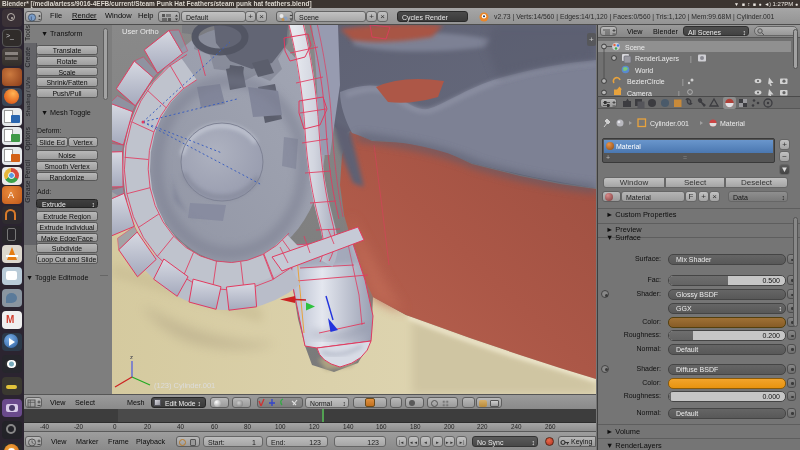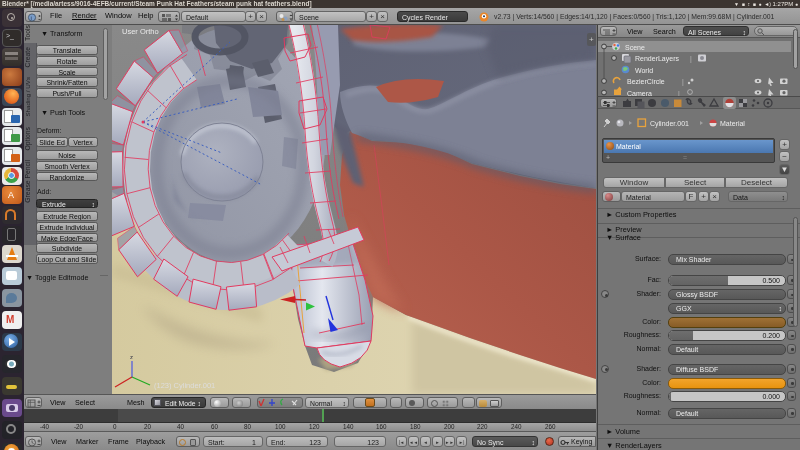--- a/index.html
+++ b/index.html
@@ -195,21 +195,21 @@
   <div class="vtab" style="top:135px;height:75px;color:#1f1f24;">
       <span>Grease Pencil</span>
     </div>
   <div class="ts-hdr" style="left:17px;top:3.5px;">▼ Transform</div>
   <div class="ts-btn" style="top:20.0px;">Translate</div>
   <div class="ts-btn" style="top:30.8px;">Rotate</div>
   <div class="ts-btn" style="top:41.6px;">Scale</div>
   <div class="ts-btn" style="top:52.4px;">Shrink/Fatten</div>
   <div class="ts-btn" style="top:63.2px;">Push/Pull</div>
   <div style="position:absolute;left:12px;top:77.5px;width:64px;border-top:-23.5px solid #6a6a6a;"></div>
-  <div class="ts-hdr" style="left:17px;top:82.5px;">▼ Push Tools</div>
+  <div class="ts-hdr" style="left:17px;top:82.5px;">▼ Mesh Toggle</div>
   <div class="ts-lbl" style="top:101.5px;">Deform:</div>
   <div class="ts-btn" style="top:112.1px;width:32px;">Slide Ed</div>
   <div class="ts-btn" style="top:112.1px;left:44px;width:30px;">Vertex</div>
   <div class="ts-btn" style="top:125.0px;">Noise</div>
   <div class="ts-btn" style="top:135.8px;">Smooth Vertex</div>
   <div class="ts-btn" style="top:146.6px;">Randomize</div>
   <div class="ts-lbl" style="top:162.5px;">Add:</div>
   <div class="ts-btn" style="top:173.5px;background:linear-gradient(#3f3f3f,#333);color:#ececec;border-color:#222;text-align:left;padding-left:5px;">Extrude <span style="float:right;padding-right:2px;">↕</span></div>
   <div class="ts-btn" style="top:186.0px;">Extrude Region</div>
   <div class="ts-btn" style="top:196.8px;">Extrude Individual</div>
@@ -515,21 +515,21 @@
 
 <div class="abs" id="outliner">
   <div id="outhdr">
     <div class="iconbtn" style="top:1px;left:2px;width:17px;height:10px;">
         <svg width="15" height="8" style="position:absolute;left:1px;top:1px;">
           <path d="M 1,2 L 8,2 M 3,4 L 8,4 M 3,6 L 8,6" stroke="#555" stroke-width="1"></path>
           <path d="M 10.5,2.5 L 13.5,2.5 M 12,1 L 12,4 M 10.5,6 L 13.5,6" stroke="#444" stroke-width="0.9"></path>
         </svg>
       </div>
     <div class="hmenu" style="left:29px;top:2px;">View</div>
-    <div class="hmenu" style="left:55px;top:2px;">Search</div>
+    <div class="hmenu" style="left:55px;top:2px;">Blender</div>
     <div class="field" style="left:85px;top:1px;width:66px;height:10px;background:linear-gradient(#4f4f4f,#424242);color:#e8e8e8;border-color:#303030;">All Scenes <span style="float:right;padding-right:2px;">↕</span></div>
     <div class="field" style="left:156px;top:1px;width:44px;height:10px;background:linear-gradient(#b0b0b0,#989898);border-radius:5px;">
         <svg width="8" height="8" style="position:absolute;left:2px;top:1px;">
           <circle cx="3" cy="3" r="2.2" fill="none" stroke="#555" stroke-width="1"></circle>
           <path d="M 4.8,4.8 L 7,7" stroke="#555" stroke-width="1"></path>
         </svg>
       </div>
   </div>
   <div style="position:absolute;left:0;top:16px;width:193px;height:11px;background:#909090;"></div>
   <svg width="203" height="71" style="position:absolute;left:0;top:0;">

